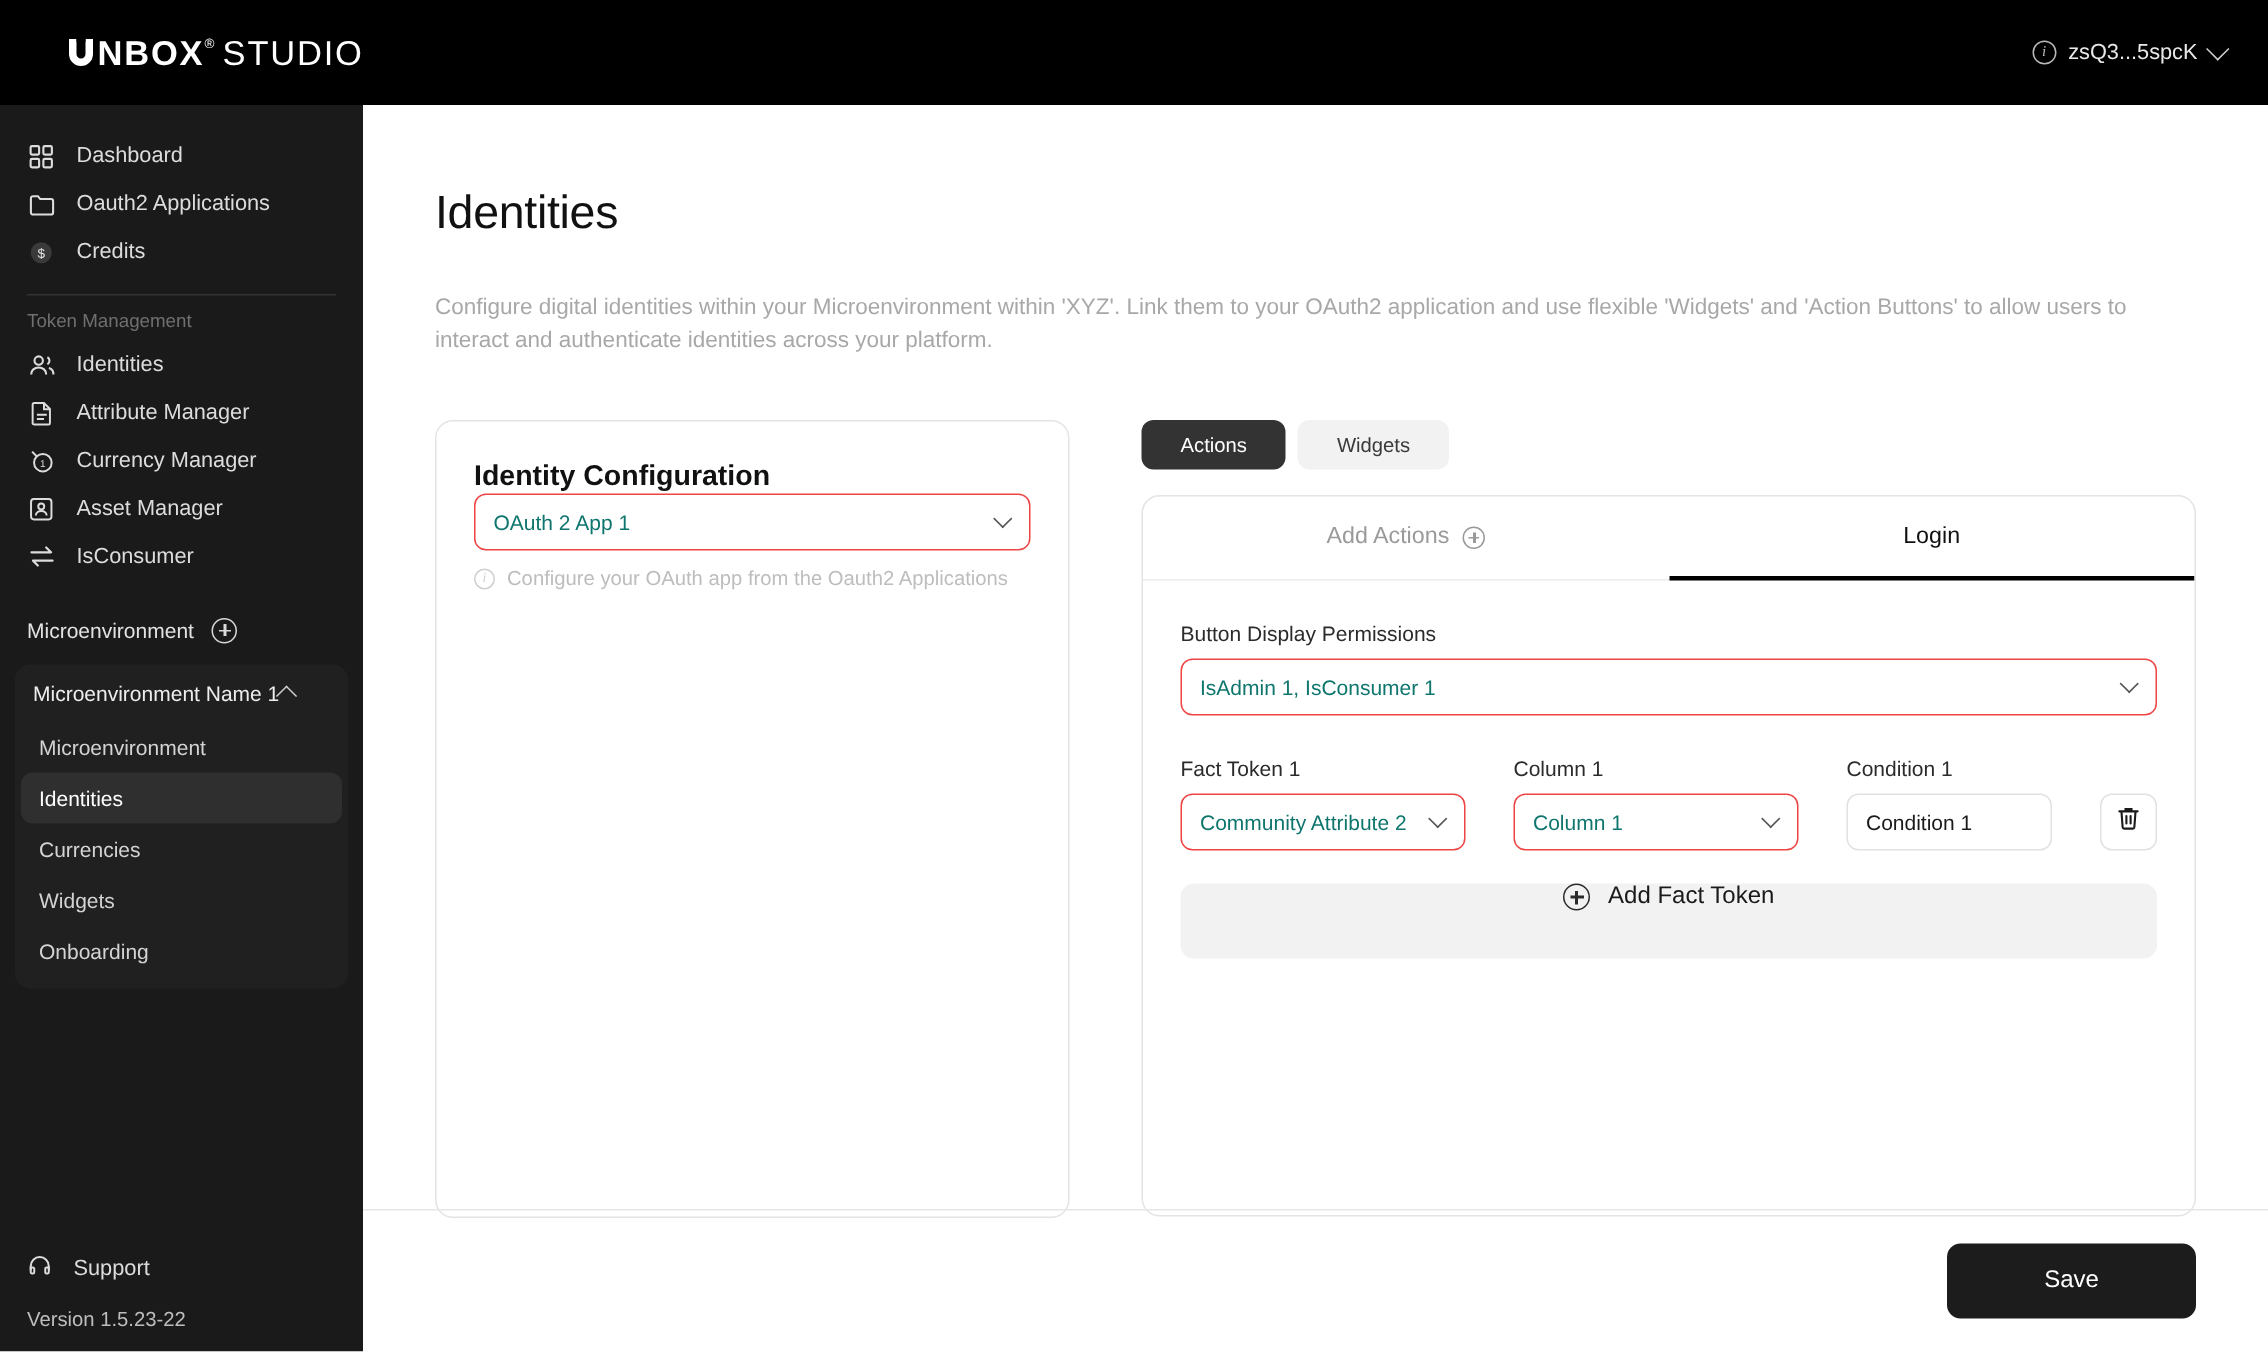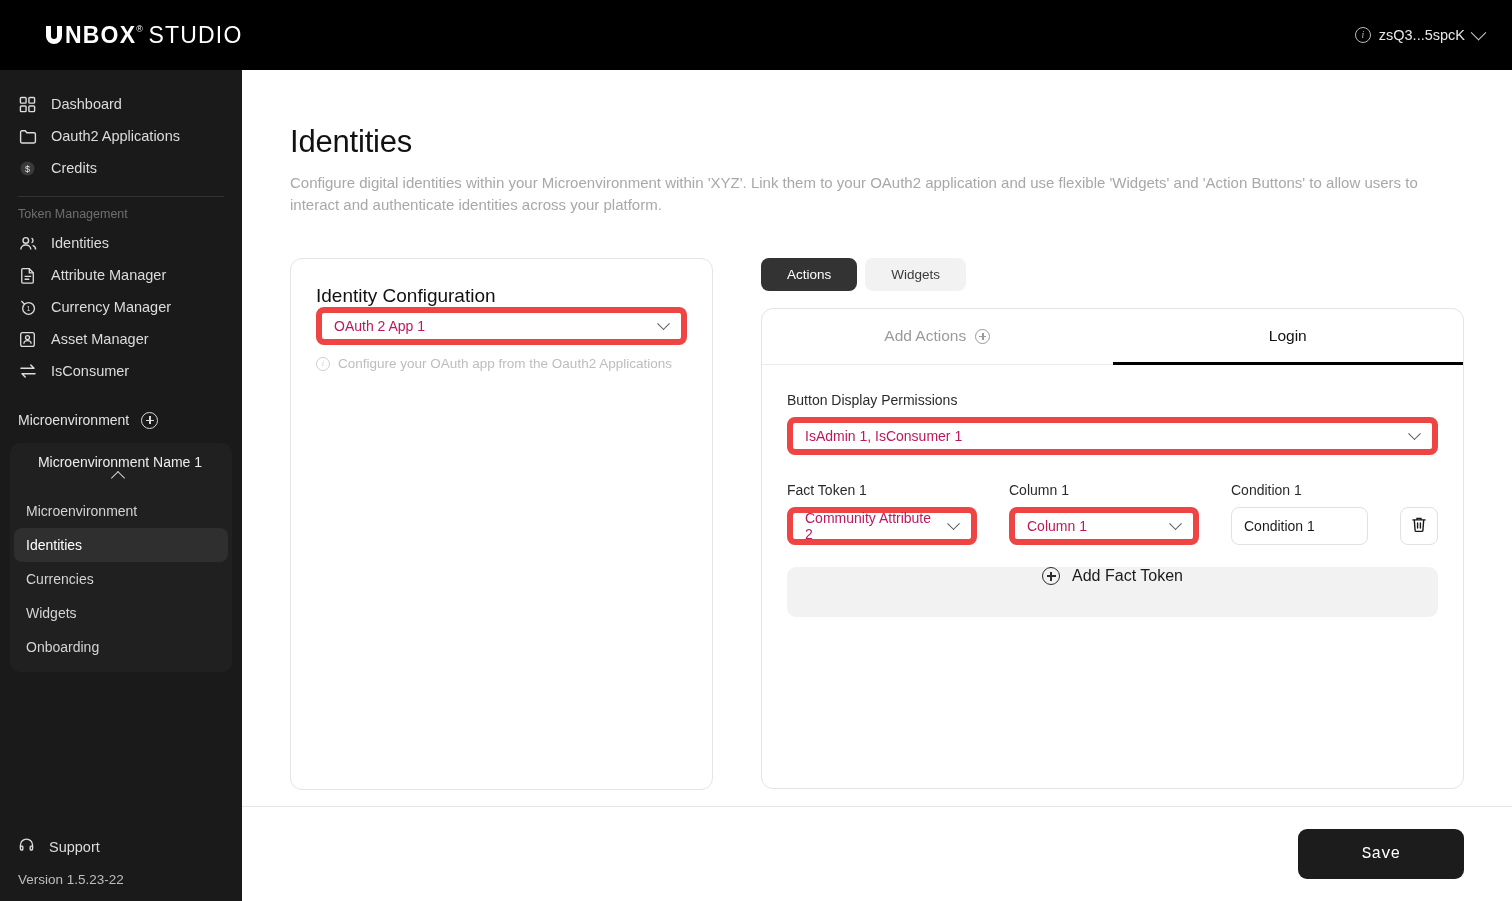--- a/index.html
+++ b/index.html
@@ -57,50 +57,50 @@
   .plus-circle { width: 17px; height: 17px; border: 1.4px solid #d9d9d9; border-radius: 50%; position: relative; }
   .plus-circle::before, .plus-circle::after {
     content: ""; position: absolute; background: #d9d9d9;
   }
   .plus-circle::before { left: 3.5px; right: 3.5px; top: 7px; height: 1.4px; }
   .plus-circle::after { top: 3.5px; bottom: 3.5px; left: 7px; width: 1.4px; }
 
   .me-group { margin: 6px 10px 0 10px; background: #202020; border-radius: 10px; padding-bottom: 8px; }
   .me-group-title {
     display: flex; align-items: center; 
-    padding: 11px 14px 11px 12px; color: #ededed; font-size: 14px; cursor: pointer; flex-direction: column;
+    padding: 11px 14px 11px 12px; color: #ededed; font-size: 14px; cursor: pointer;
   }
   .caret-up { width: 10px; height: 10px; border-left: 1.6px solid #cfcfcf; border-top: 1.6px solid #cfcfcf;
               transform: rotate(45deg); margin-right: 4px; margin-top: 3px; }
   .sub-item {
     margin: 0 4px; padding: 9px 12px; color: #d3d3d3; font-size: 14px; border-radius: 8px; cursor: pointer;
   }
   .sub-item.active { background: #2f2f2f; color: #ffffff; }
 
   .sidebar-bottom { margin-top: auto; padding: 0 18px 14px 18px; }
   .support-row { display: flex; align-items: center; gap: 14px; color: #dcdcdc; font-size: 14.5px; padding: 8px 0; cursor: pointer; }
   .version { color: #bdbdbd; font-size: 13.5px; padding-top: 8px; }
 
   
   .main { flex: 1; display: flex; flex-direction: column; background: #fff; min-width: 0; }
   .main-scroll { flex: 1; padding: 54px 48px 0 48px; min-height: 0; }
   .page-title { font-size: 31px; font-weight: 400; color: #111; letter-spacing: -0.2px; }
-  .page-sub { margin-top: 12px; color: #a8a8a8; font-size: 15px; line-height: 22px; max-width: 1160px; }
+  .page-sub { margin-top: 34px; color: #a8a8a8; font-size: 15px; line-height: 22px; max-width: 1160px; }
 
   .columns { display: flex; gap: 48px; margin-top: 42px; align-items: flex-start; }
   .card {
     border: 1px solid #e4e4e4; border-radius: 12px; background: #fff;
   }
   .left-card { width: 423px; flex: 0 0 423px; height: 532px; padding: 26px 25px; }
-  .card-title { font-size: 19px; color: #111; font-weight: 400; }
+  .card-title { font-size: 19px; color: #111; font-weight: 700; }
   .field-label { font-size: 14px; color: #2b2b2b; margin-top: 30px; margin-bottom: 9px; }
 
   .select {
-    position: relative; height: 38px; border: 6px solid #ef4444; border-radius: 8px; background: #fff;
-    display: flex; align-items: center; padding: 0 34px 0 12px; font-size: 14px; color: #be185d; cursor: pointer;
+    position: relative; height: 38px; border: 1px solid #ef4444; border-radius: 8px; background: #fff;
+    display: flex; align-items: center; padding: 0 34px 0 12px; font-size: 14px; color: #0f766e; cursor: pointer;
   }
   .select .caret {
     position: absolute; right: 13px; top: 50%; width: 9px; height: 9px;
     border-right: 1.6px solid #555; border-bottom: 1.6px solid #555;
     transform: translateY(-75%) rotate(45deg);
   }
   .hint { display: flex; align-items: center; gap: 8px; margin-top: 11px; color: #bdbdbd; font-size: 13.5px; }
   .hint-i {
     width: 14px; height: 14px; flex:0 0 14px; border: 1.2px solid #cfcfcf; border-radius: 50%;
     display: flex; align-items: center; justify-content: center; font-size: 9px;
@@ -153,21 +153,21 @@
   }
   .plus-md { width: 18px; height: 18px; border: 1.5px solid #2b2b2b; border-radius: 50%; position: relative; }
   .plus-md::before, .plus-md::after { content:""; position: absolute; background: #2b2b2b; }
   .plus-md::before { left: 3.5px; right: 3.5px; top: 7.3px; height: 1.5px; }
   .plus-md::after { top: 3.5px; bottom: 3.5px; left: 7.3px; width: 1.5px; }
 
   .footer { flex: 0 0 95px; border-top: 1px solid #e6e6e6; display: flex; align-items: center;
             justify-content: flex-end; padding: 0 48px; }
   .save-btn {
     width: 166px; height: 50px; background: #1c1c1c; color: #fff; border: none; border-radius: 9px;
-    font-size: 16px; cursor: pointer; font-family: Liberation Mono, monospace;
+    font-size: 16px; cursor: pointer; font-family: Liberation Sans, sans-serif;
   }
 </style>
 </head>
 <body>
 
 <div class="app">
 
   <div class="topbar">
     <div class="logo">
       <span class="logo-u">

